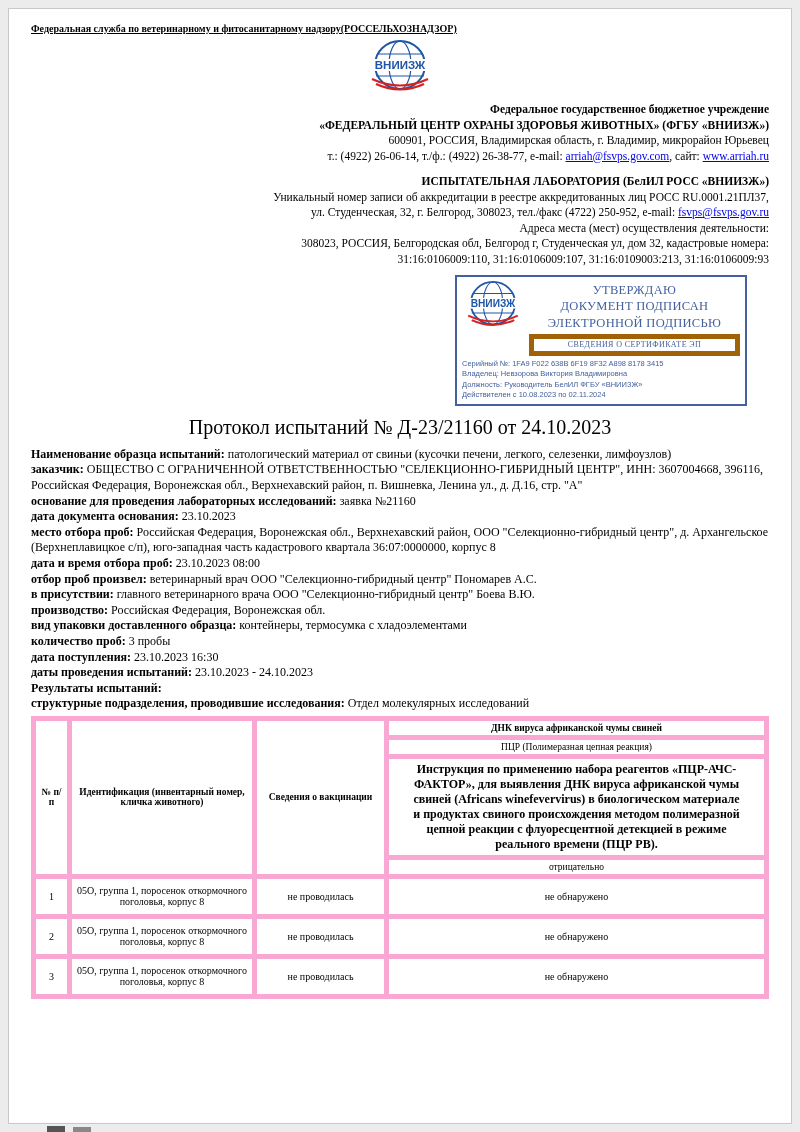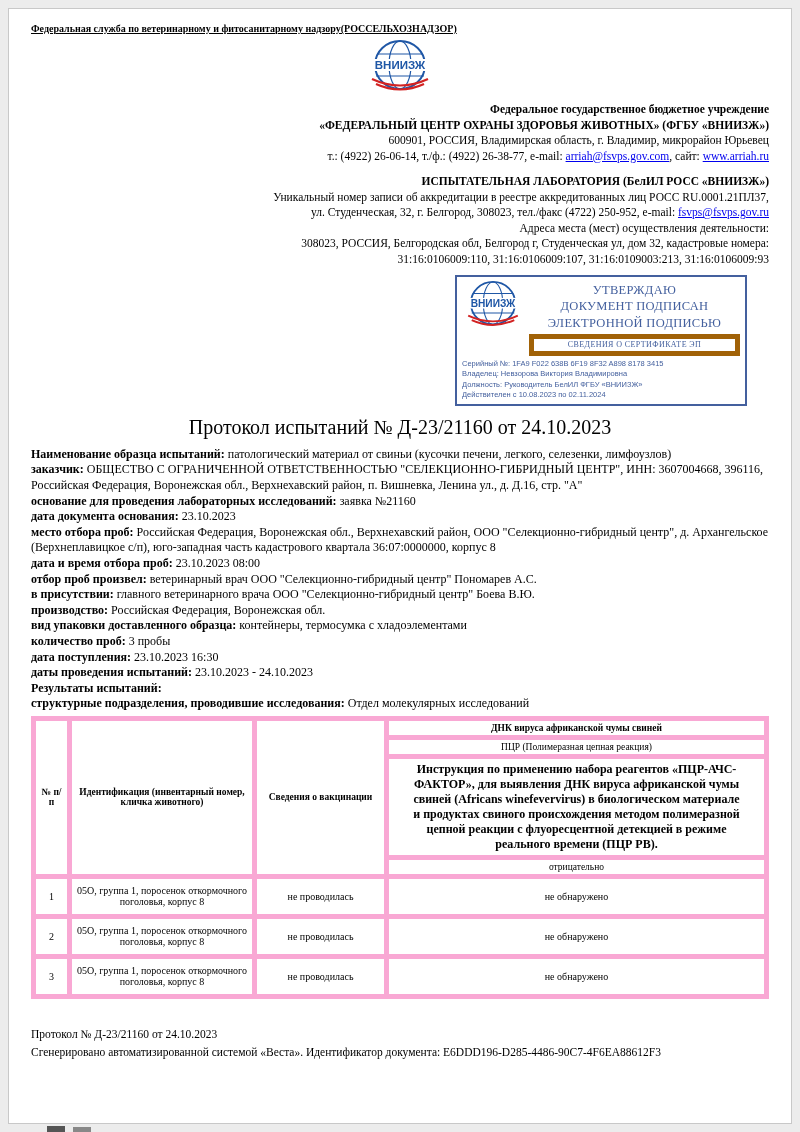--- a/index.html
+++ b/index.html
@@ -157,20 +157,16 @@
       </tr>
       <tr class="row-h">
         <td class="td-data">3</td>
         <td class="td-data">05О, группа 1, поросенок откормочного поголовья, корпус 8</td>
         <td class="td-data">не проводилась</td>
         <td class="td-data">не обнаружено</td>
       </tr>
     </tbody>
   </table>
 
-  <div class="footer">
-    <div>Протокол № Д-23/21160 от 24.10.2023</div>
-    <div>Сгенерировано автоматизированной системой «Веста». Идентификатор документа: E6DDD196-D285-4486-90C7-4F6EA88612F3</div>
-  </div>
 
 </div>
 
 <div class="bottom-cut"></div>
 
 </body></html>

